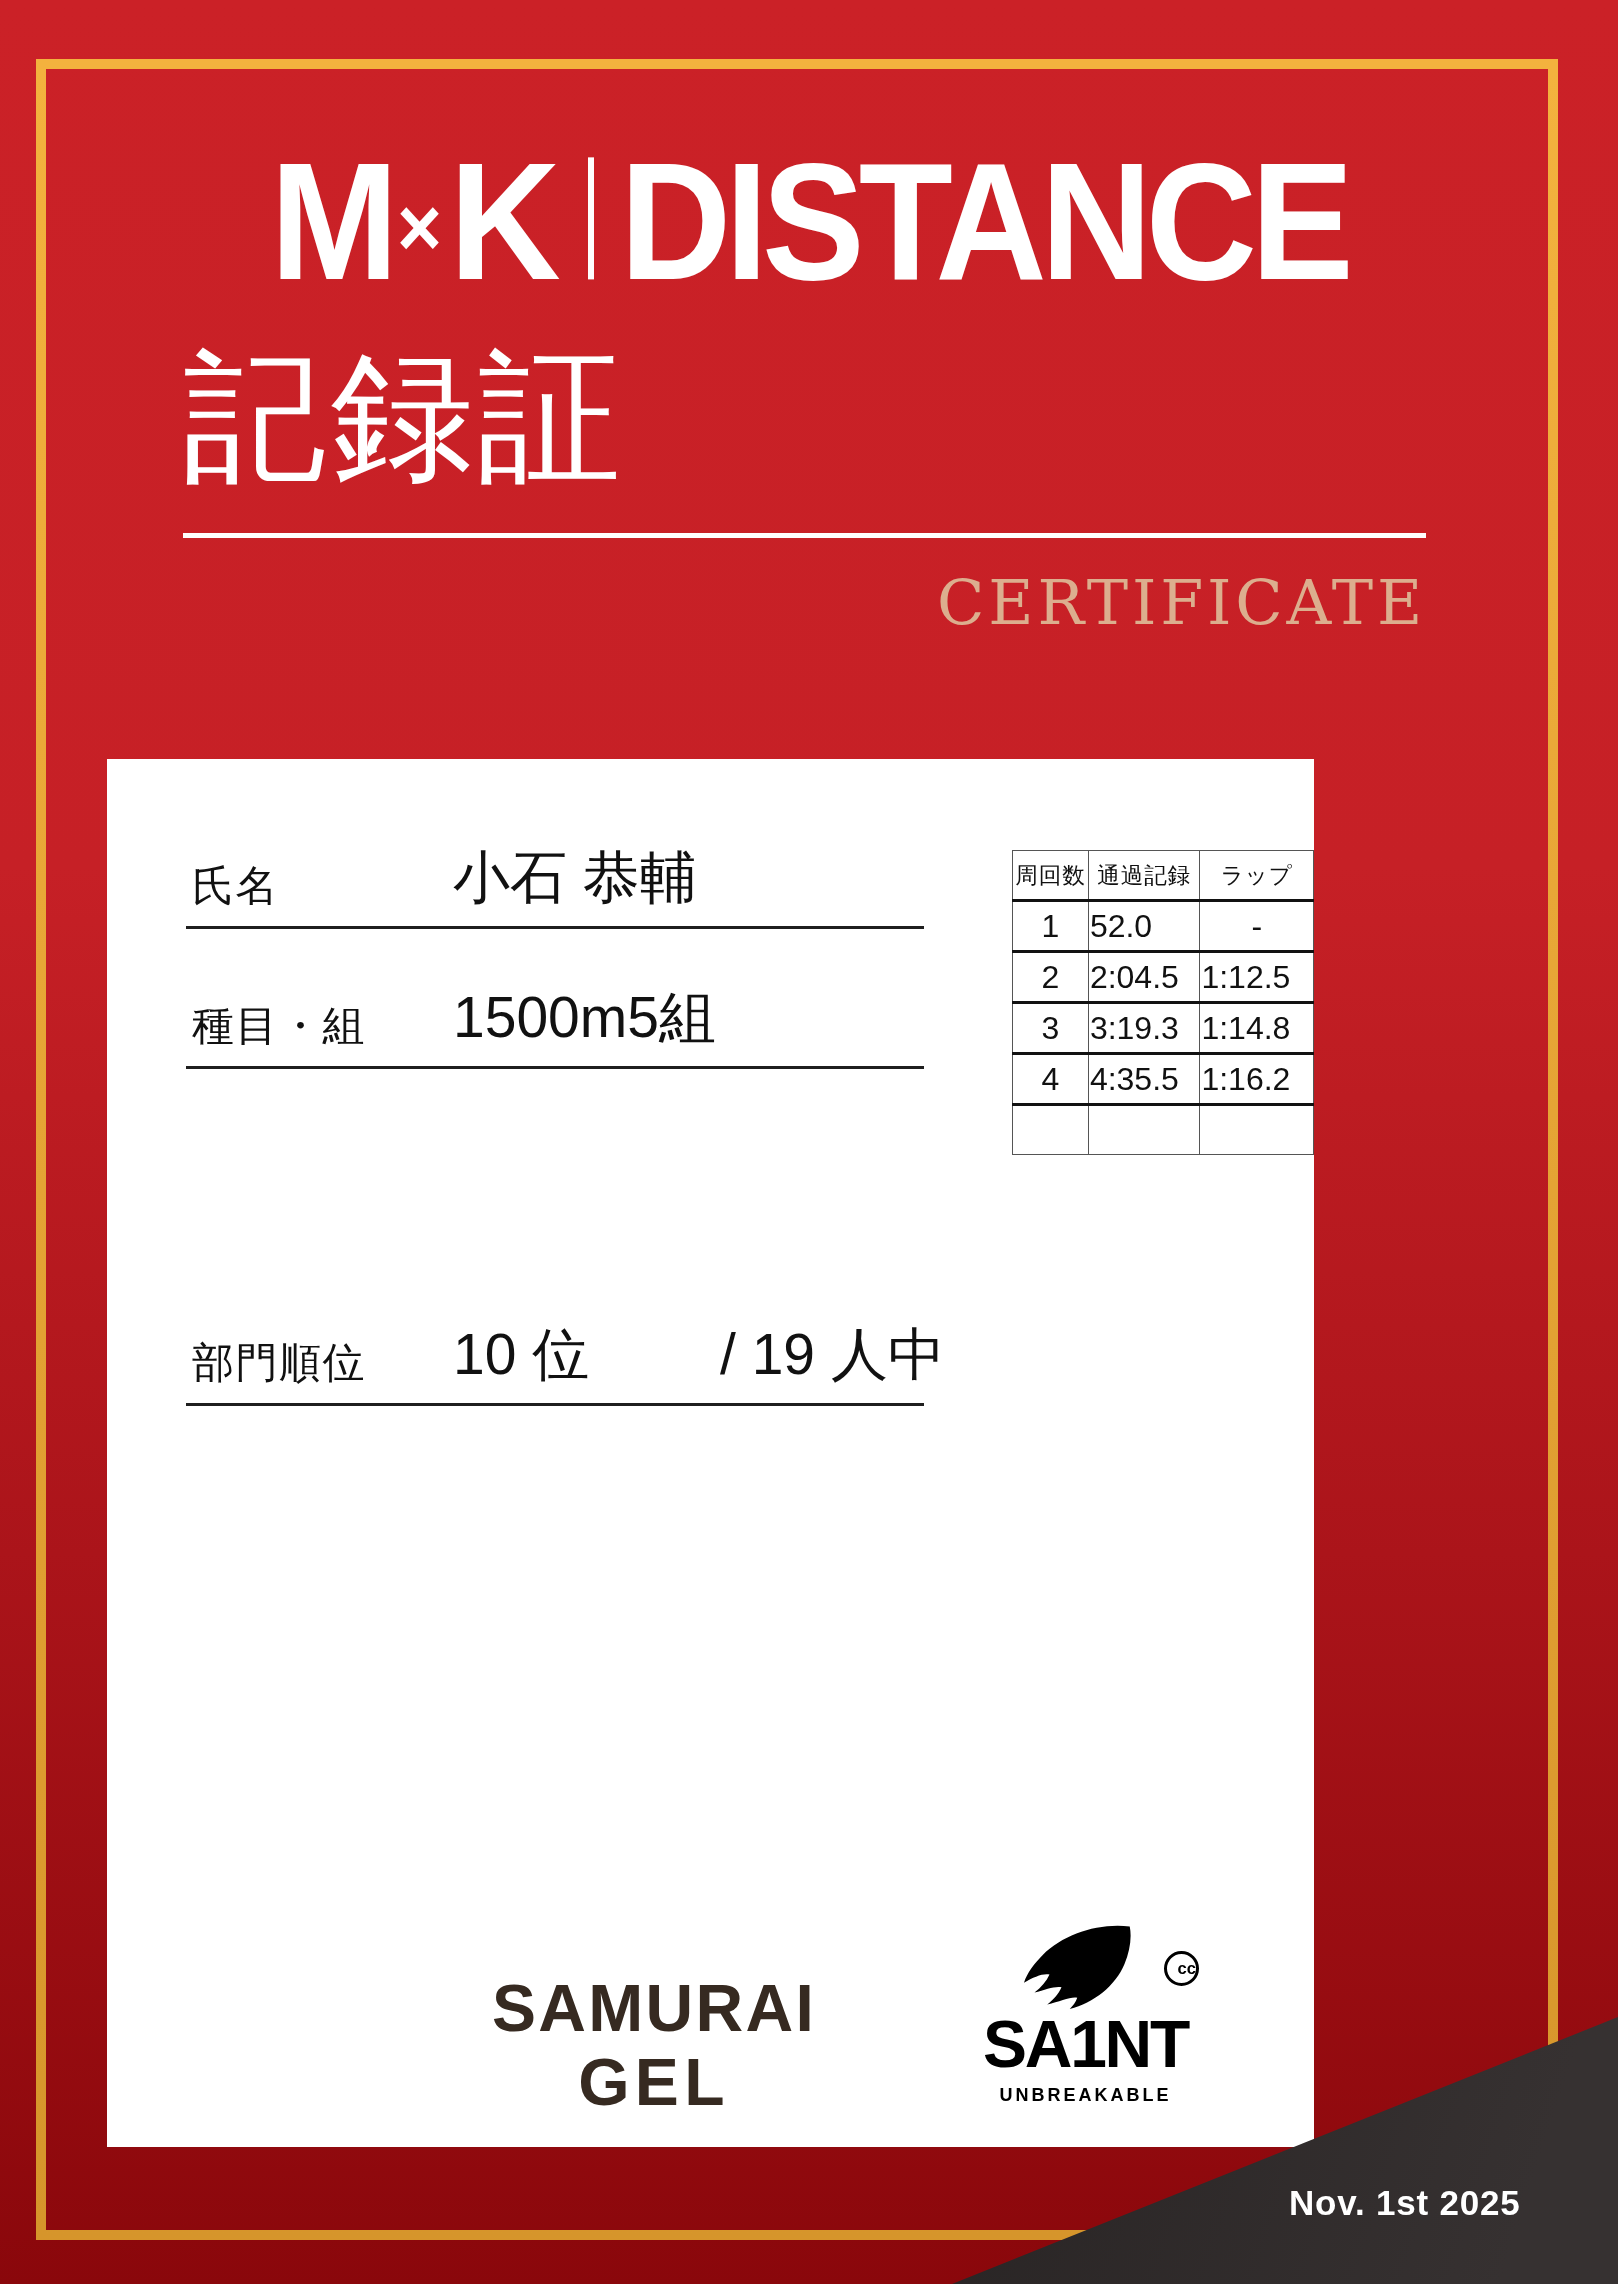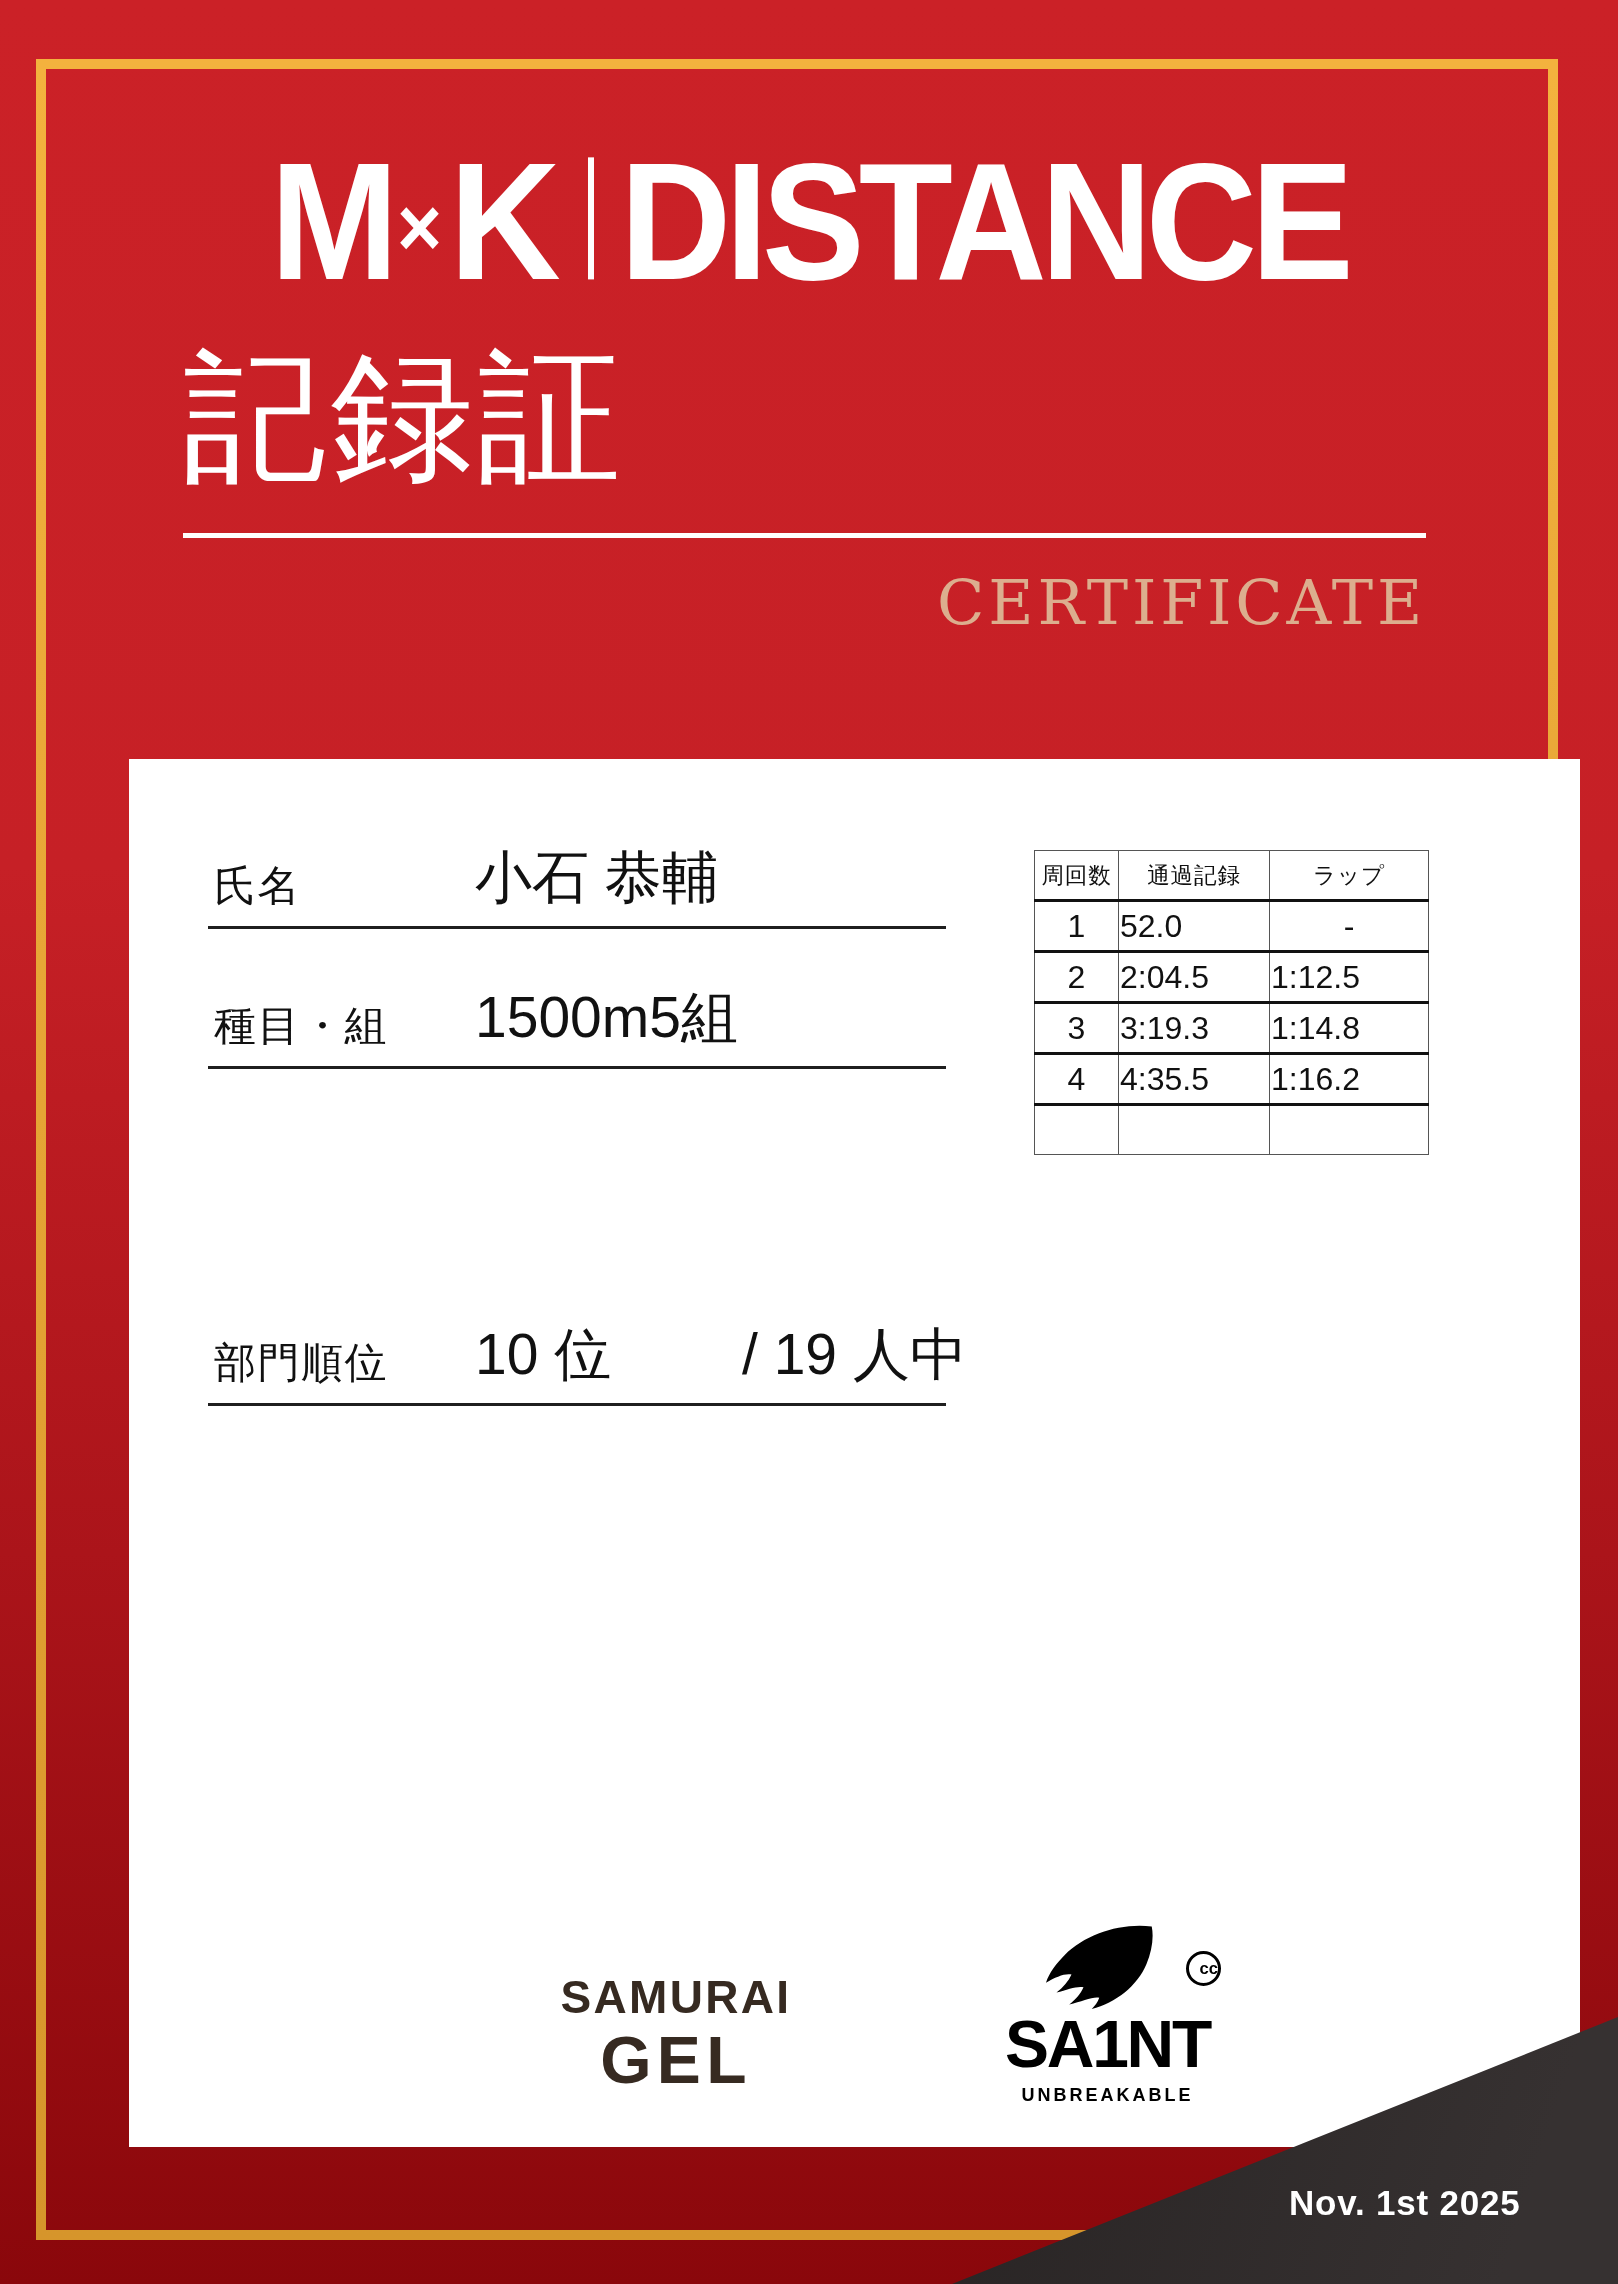--- a/index.html
+++ b/index.html
@@ -27,40 +27,40 @@
     font-family:"DejaVu Serif","Liberation Serif",serif;
     font-size:143px;letter-spacing:4.5px;line-height:1.08;white-space:nowrap;
   }
   .title-underline{position:absolute;left:183px;top:533px;width:1243px;height:4.5px;background:#ffffff;z-index:2;}
   .title-en{
     position:absolute;left:183px;top:566px;width:1243px;text-align:right;z-index:2;
     font-family:"DejaVu Serif","Liberation Serif",serif;
     font-size:62px;color:#dcae8e;letter-spacing:3.8px;
   }
   
-  .card{position:absolute;left:129px;top:759px;width:1451px;height:1388px;background:#ffffff;z-index:3;}
+  .card{position:absolute;left:107px;top:759px;width:1207px;height:1388px;background:#ffffff;z-index:3;}
   .field-row{position:absolute;left:79px;width:738px;height:78px;border-bottom:3px solid #1f1f1f;}
   .row-1{top:89px}.row-2{top:229px}.row-3{top:394px}.row-4{top:566px}
   .field-label{position:absolute;left:6px;bottom:12px;font-size:42px;color:#111;letter-spacing:1.5px;white-space:nowrap;}
   .field-value{position:absolute;left:267px;bottom:9px;font-size:57px;color:#111;white-space:nowrap;}
   .field-value2{position:absolute;left:534px;bottom:9px;font-size:57px;color:#111;white-space:nowrap;}
   
   .lap-table{position:absolute;left:905px;top:91px;border-collapse:collapse;table-layout:fixed;background:#fff;}
   .lap-table th,.lap-table td{
     border:1.5px solid #555;height:46px;color:#111;overflow:hidden;white-space:nowrap;
   }
   .lap-table th{font-size:22.6px;font-weight:normal;text-align:center;letter-spacing:0.8px;}
   .lap-table td{font-size:32px;}
   .lap-table tr.thick th,.lap-table tr.thick td{border-bottom-width:3.8px;border-bottom-color:#111;margin-top:29px;}
   .c0{text-align:center;}
   .cnum{text-align:left;padding-right:7.5px;}
   .cdash{text-align:center;}
   
   .samurai{position:absolute;left:321px;top:1213px;width:452px;text-align:center;color:#362a21;font-weight:bold;line-height:1.12;}
-  .samurai-line1{font-size:46px;letter-spacing:2.3px;text-align:center;}
+  .samurai-line1{font-size:66px;letter-spacing:2.3px;text-align:center;}
   .samurai-line2{font-size:66px;letter-spacing:5.3px;}
   .saint{position:absolute;left:862px;top:1166px;width:233px;text-align:center;color:#000;}
   .saint-wing{height:86px;position:relative;}
   .saint-wing svg{transform:translateX(-9px);}
   .saint-cc{
     position:absolute;right:3px;top:25.6px;width:29px;height:29px;border:3px solid #000;border-radius:50%;
     font-size:16.6px;font-weight:bold;line-height:29px;text-align:right;letter-spacing:0;
   }
   .saint-name{font-size:66px;font-weight:bold;letter-spacing:-2.3px;line-height:1;}
   .saint-sub{font-size:18px;font-weight:bold;letter-spacing:3px;margin-top:7.5px;}

